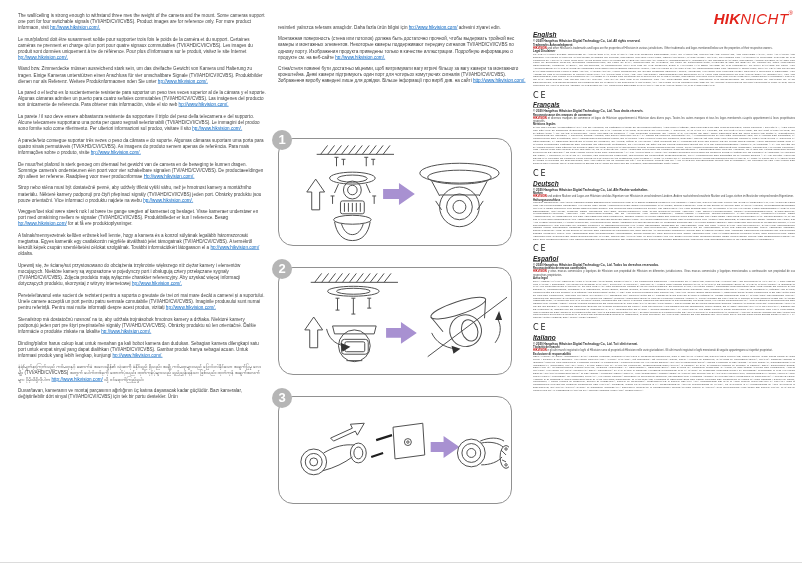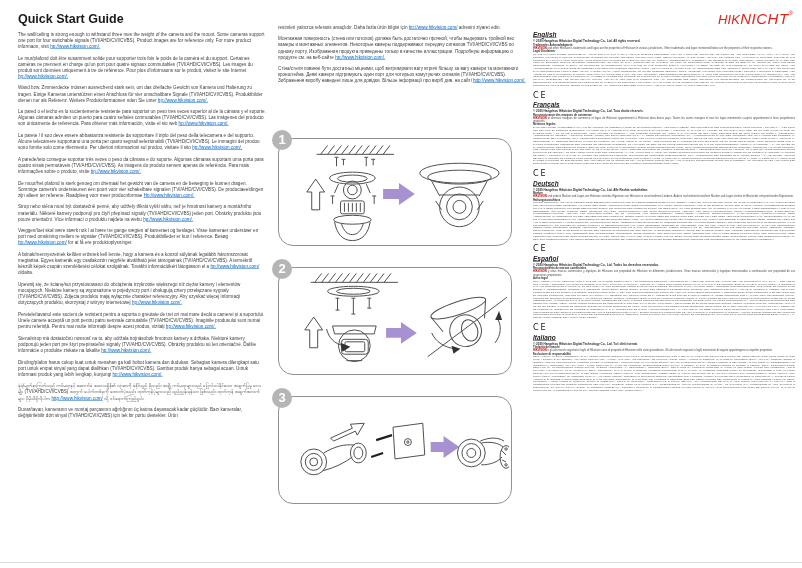--- a/index.html
+++ b/index.html
@@ -23,21 +23,21 @@
   .lnk{color:var(--link-blue);text-decoration:underline;cursor:pointer;}
   .mid-text{height:100px;overflow:visible;}
   
   .panels{margin-top:14px;}
   .panel{position:relative;width:234px;height:108px;border:1.4px solid var(--panel-border-gray);border-radius:15px;margin-bottom:21px;background:#fff;}
   .stepnum{position:absolute;left:-7px;top:-9px;width:20px;height:20px;border-radius:50%;
     background:var(--step-circle-gray);color:#fff;font-weight:bold;font-size:13px;line-height:20px;text-align:center;}
   .panel svg{position:absolute;left:2px;top:1px;}
   
   .logo{text-align:right;font-style:italic;color:var(--brand-red);padding-right:2px;margin-bottom:0px;}
-  .logo .hik{font-weight:400;font-size:13px;letter-spacing:.2px;}
+  .logo .hik{font-weight:700;font-size:15px;letter-spacing:.2px;}
   .logo .vision{font-weight:400;font-size:15px;letter-spacing:.5px;}
   .logo .mark{font-size:6px;vertical-align:top;}
   .lang-h{font-size:13px;font-weight:bold;font-style:italic;text-decoration:underline;color:#1c1c1c;margin:3px 0 2px;}
   .copy{font-size:6px;font-weight:bold;color:#2c2c2c;margin:0 0 1px;}
   .subh{font-size:5.6px;font-weight:bold;color:#2c2c2c;margin:0;}
   .tmp{font-size:5.4px;line-height:6.4px;color:#4a4a4a;text-align:justify;margin:0 0 1px;}
   .bred{color:var(--trademark-red);font-weight:bold;}
   .legal{font-size:5px;line-height:5.6px;color:#555;text-align:justify;margin:0;}
   .ce{font-family:"DejaVu Sans",sans-serif;font-size:16px;letter-spacing:4px;color:#222;margin:7px 0 2px;font-weight:400;}
   .bottom-line{position:absolute;left:0;right:0;top:562px;border-top:1px solid #dcdcdc;}
@@ -45,21 +45,20 @@
   svg .wh{fill:#fff;stroke:#4f4f4f;stroke-width:1;}
   svg .pa{fill:var(--arrow-purple);stroke:none;}
   svg .dk{stroke:#1f1f1f;stroke-width:2.2;fill:none;}
 </style>
 </head>
 <body>
 
 <div class="page">
 
   <div class="col col-left">
-    <h1 class="title">Quick Start Guide</h1>
     <div class="sw">
       <div class="sw-in paras">
 
           <p class="para"><span>The wall/ceiling is strong enough to withstand three mes the weight of the camera and the mount. Some cameras support one port for four switchable signals (TVI/AHD/CVI/CVBS). Product images are for reference only. For more product informaon, visit </span><a class="lnk" href="#">hp://www.hikvision.com/.</a></p>
 
           <p class="para"><span>Le mur/plafond doit être susamment solide pour supporter trois fois le poids de la caméra et du support. Certaines caméras ne prennent en charge qu'un port pour quatre signaux commutables (TVI/AHD/CVI/CVBS). Les images du produit sont données uniquement à tre de référence. Pour plus d'informaons sur le produit, visitez le site Internet </span><a class="lnk" href="#">hp://www.hikvision.com/.</a></p>
 
           <p class="para"><span>Wand bzw. Zimmerdecke müssen ausreichend stark sein, um das dreifache Gewicht von Kamera und Halterung zu tragen. Einige Kameras unterstützen einen Anschluss für vier umschaltbare Signale (TVI/AHD/CVI/CVBS). Produktbilder dienen nur als Referenz. Weitere Produknformaonen nden Sie unter </span><a class="lnk" href="#">hp://www.hikvision.com/.</a></p>
 
           <p class="para"><span>La pared o el techo es lo sucientemente resistente para soportar un peso tres veces superior al de la cámara y el soporte. Algunas cámaras admiten un puerto para cuatro señales conmutables (TVI/AHD/CVI/CVBS). Las imágenes del producto son únicamente de referencia. Para obtener más información, visite el sio web </span><a class="lnk" href="#">hp://www.hikvision.com/.</a></p>

